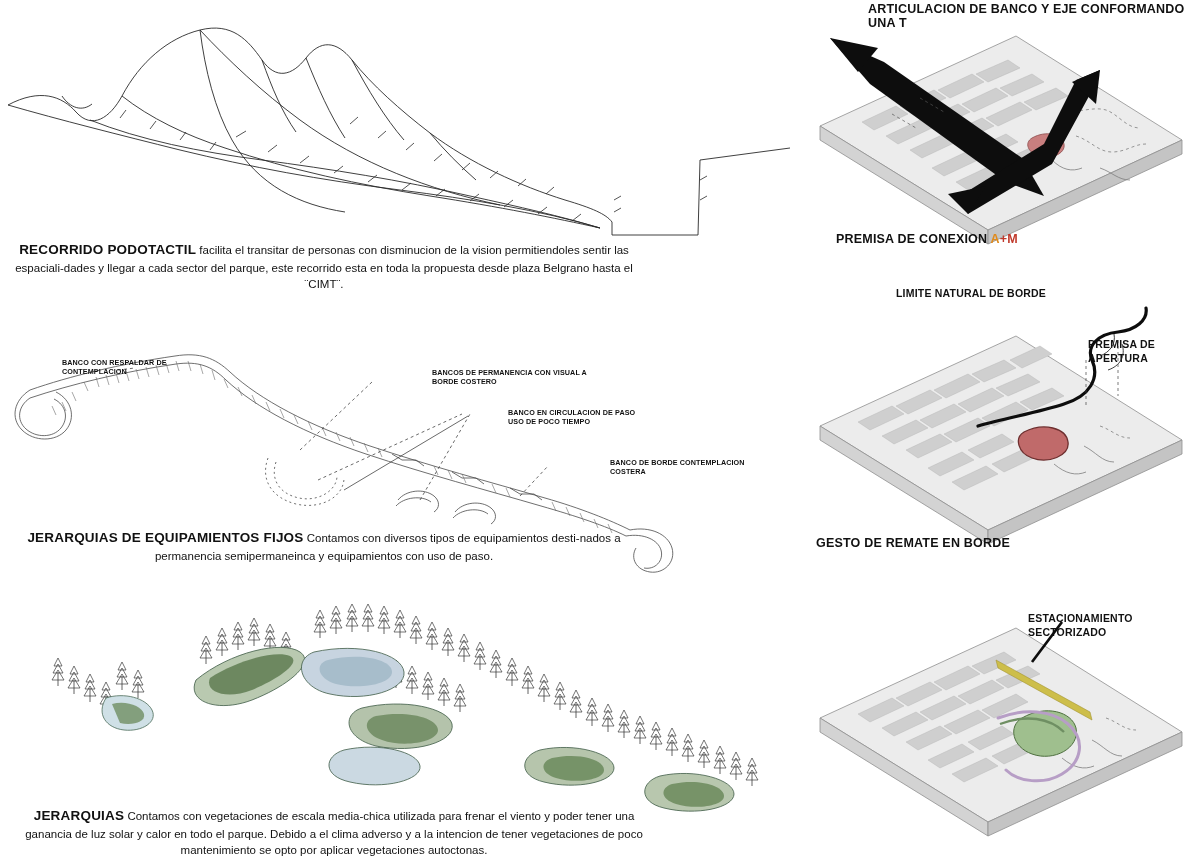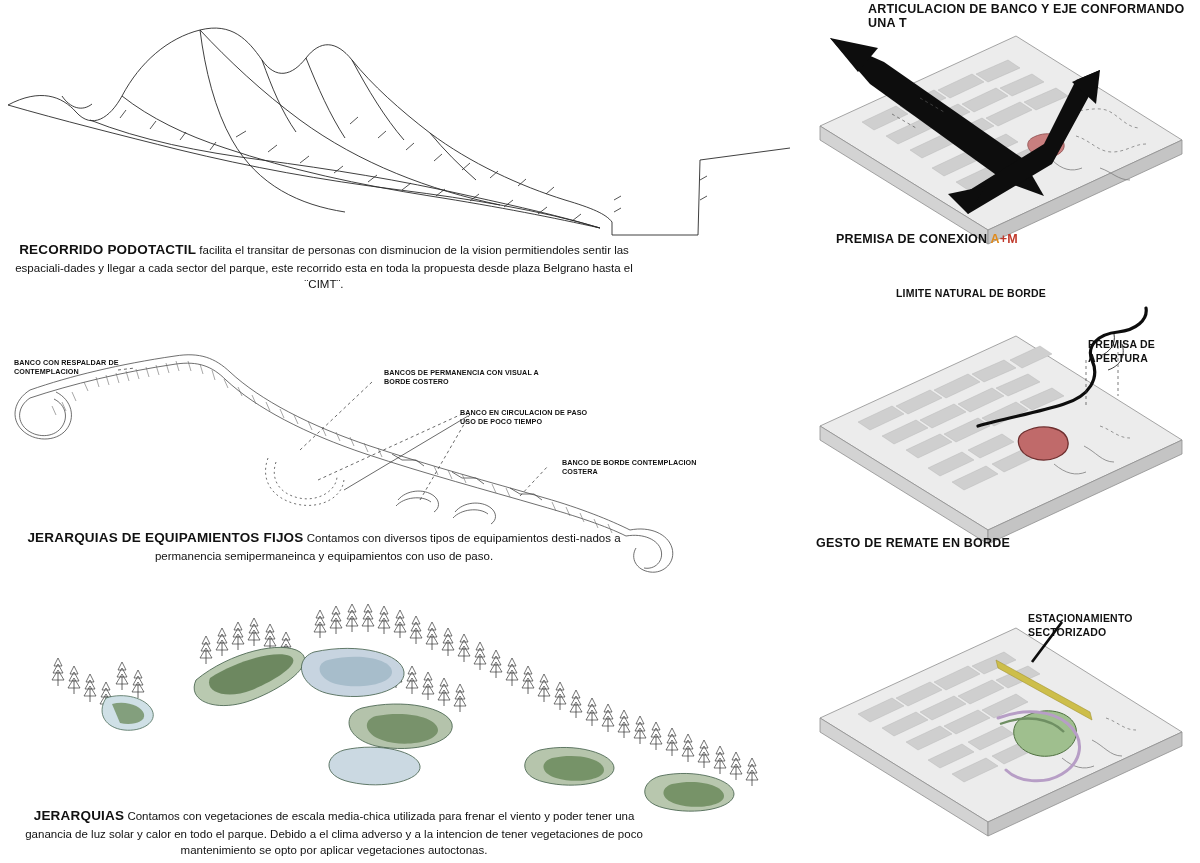--- a/index.html
+++ b/index.html
@@ -10,21 +10,21 @@
     color:#111;
     position:relative;
     overflow:hidden;
   }
   .sheet{position:relative;width:1200px;height:863px;}
 
   
   .panel{position:absolute;}
   .cap{font-size:11.5px;line-height:1.45;color:#111;text-align:center;}
   .lbl-bold{font-weight:bold;font-size:13.5px;letter-spacing:.2px;}
-  .tiny{font-size:7.2px;font-weight:bold;line-height:1.25;letter-spacing:.1px;}
+  .tiny{font-size:7.2px;font-weight:bold;line-height:1.25;letter-spacing:.1px;margin-left:48px;}
   .right-title{font-weight:bold;font-size:12.5px;letter-spacing:.2px;}
   .accentA{color:#e08a1a;font-weight:bold;}
   .accentM{color:#c0392b;font-weight:bold;}
 
   svg{display:block;overflow:visible;}
 
   
   #p1{left:0;top:0;width:800px;height:240px;}
   #c1{left:14px;top:240px;width:620px;}
   #p2{left:0;top:330px;width:800px;height:220px;}

